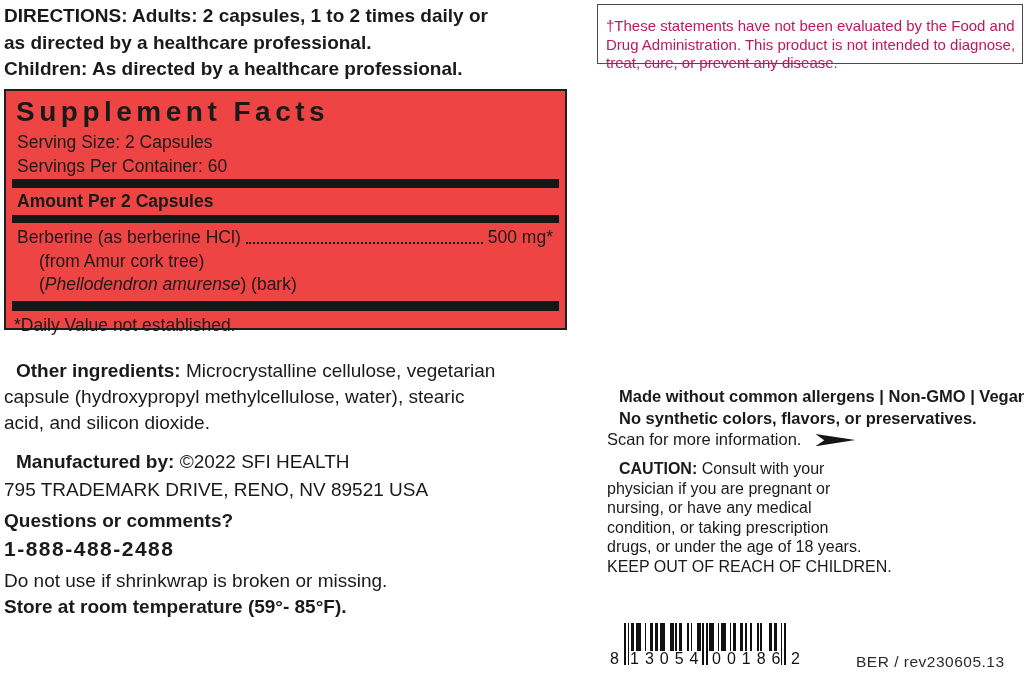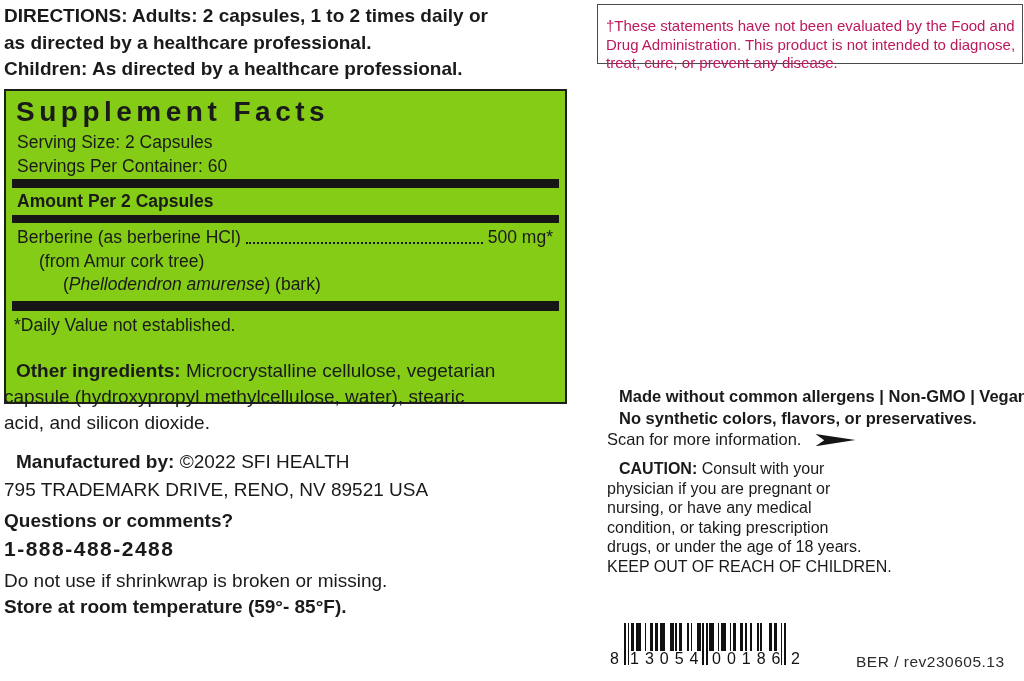--- a/index.html
+++ b/index.html
@@ -8,33 +8,33 @@
   .abs { position: absolute; }
   .bold { font-weight: bold; margin-left: 12px; }
   .nowrap { white-space: nowrap; }
 
   
   .directions { left: 4px; top: 3px; font-size: 19px; font-weight: bold; line-height: 26.5px; }
 
   .fda-box { left: 597px; top: 4px; width: 426px; height: 60px; border: 1.5px solid #4a4a4a;
              padding: 12px 8px; font-size: 15px; line-height: 18.6px; color: #be185d; }
 
-  .sf-box { left: 4px; top: 89px; width: 563px; height: 315px; border: 2.5px solid #1e1e1e; background: #84cc16; }
+  .sf-box { left: 4px; top: 89px; width: 563px; height: 241px; border: 2.5px solid #1e1e1e; background: #ef4444; }
   .sf-title { left: 10px; top: 5px; font-size: 28px; font-weight: bold; letter-spacing: 4.5px; }
   .sf-serving { left: 11px; top: 41px; font-size: 17.5px; }
   .sf-servings { left: 11px; top: 65px; font-size: 17.5px; }
   .sf-bar { left: 6px; right: 6px; background: #161616; }
   .bar1 { top: 88px; height: 9px; }
   .bar2 { top: 124px; height: 8px; }
   .bar3 { top: 210px; height: 10px; }
   .sf-amount { left: 11px; top: 100px; font-size: 17.5px; font-weight: bold; }
   .sf-row { left: 11px; right: 12px; top: 136px; display: flex; align-items: flex-end; font-size: 17.5px; }
   .leader { flex: 1; border-bottom: 2.6px dotted #1a1a1a; margin: 0 5px 4px 5px; }
   .sf-sub1 { left: 33px; top: 160px; font-size: 17.5px; }
-  .sf-sub2 { left: 33px; top: 183px; font-size: 17.5px; margin-left: 24px; }
+  .sf-sub2 { left: 33px; top: 183px; font-size: 17.5px; }
   .italic { font-style: italic; }
   .sf-footnote { left: 8px; top: 224px; font-size: 17.5px; }
 
   .other-ing { left: 4px; top: 358px; font-size: 19px; line-height: 26px; }
   .mfg { left: 4px; top: 448px; font-size: 19px; line-height: 27.5px; }
   .contact-head { left: 4px; top: 510px; font-size: 19px; font-weight: bold; }
   .contact-phone { left: 4px; top: 537px; font-size: 21px; letter-spacing: 1.5px; font-weight: bold; }
   .shrinkwrap { left: 4px; top: 570px; font-size: 19px; }
   .storage { left: 4px; top: 596px; font-size: 19px; font-weight: bold; }
 

